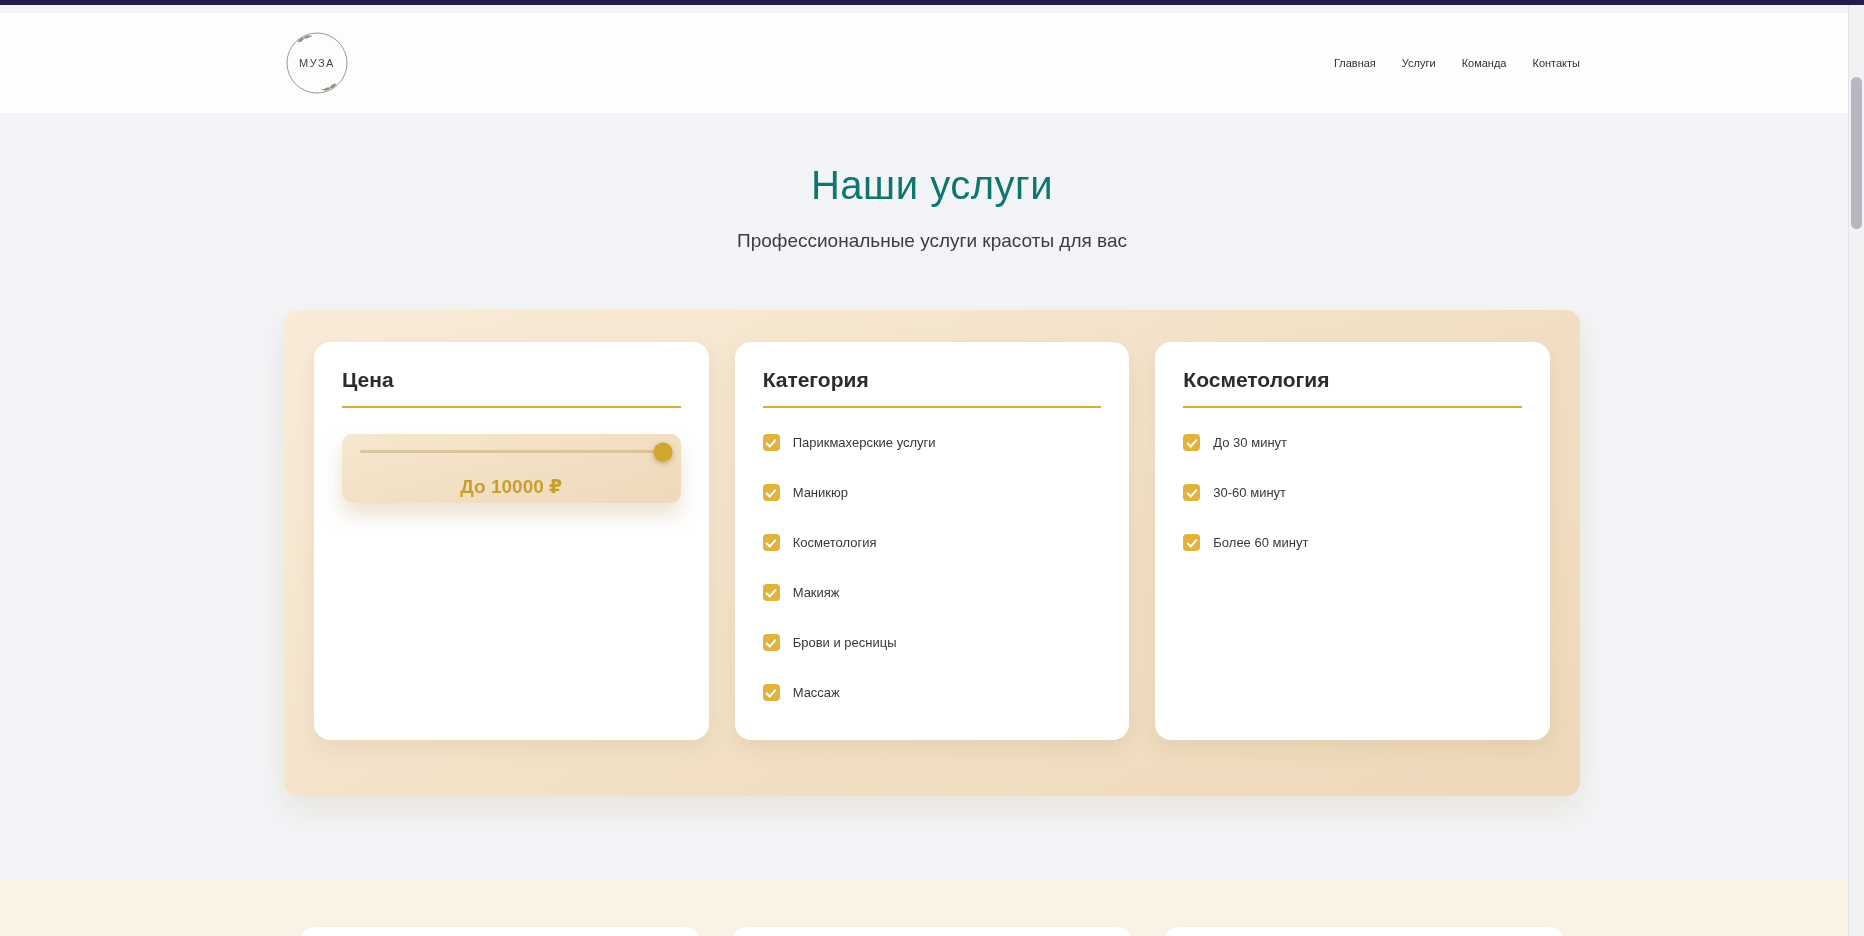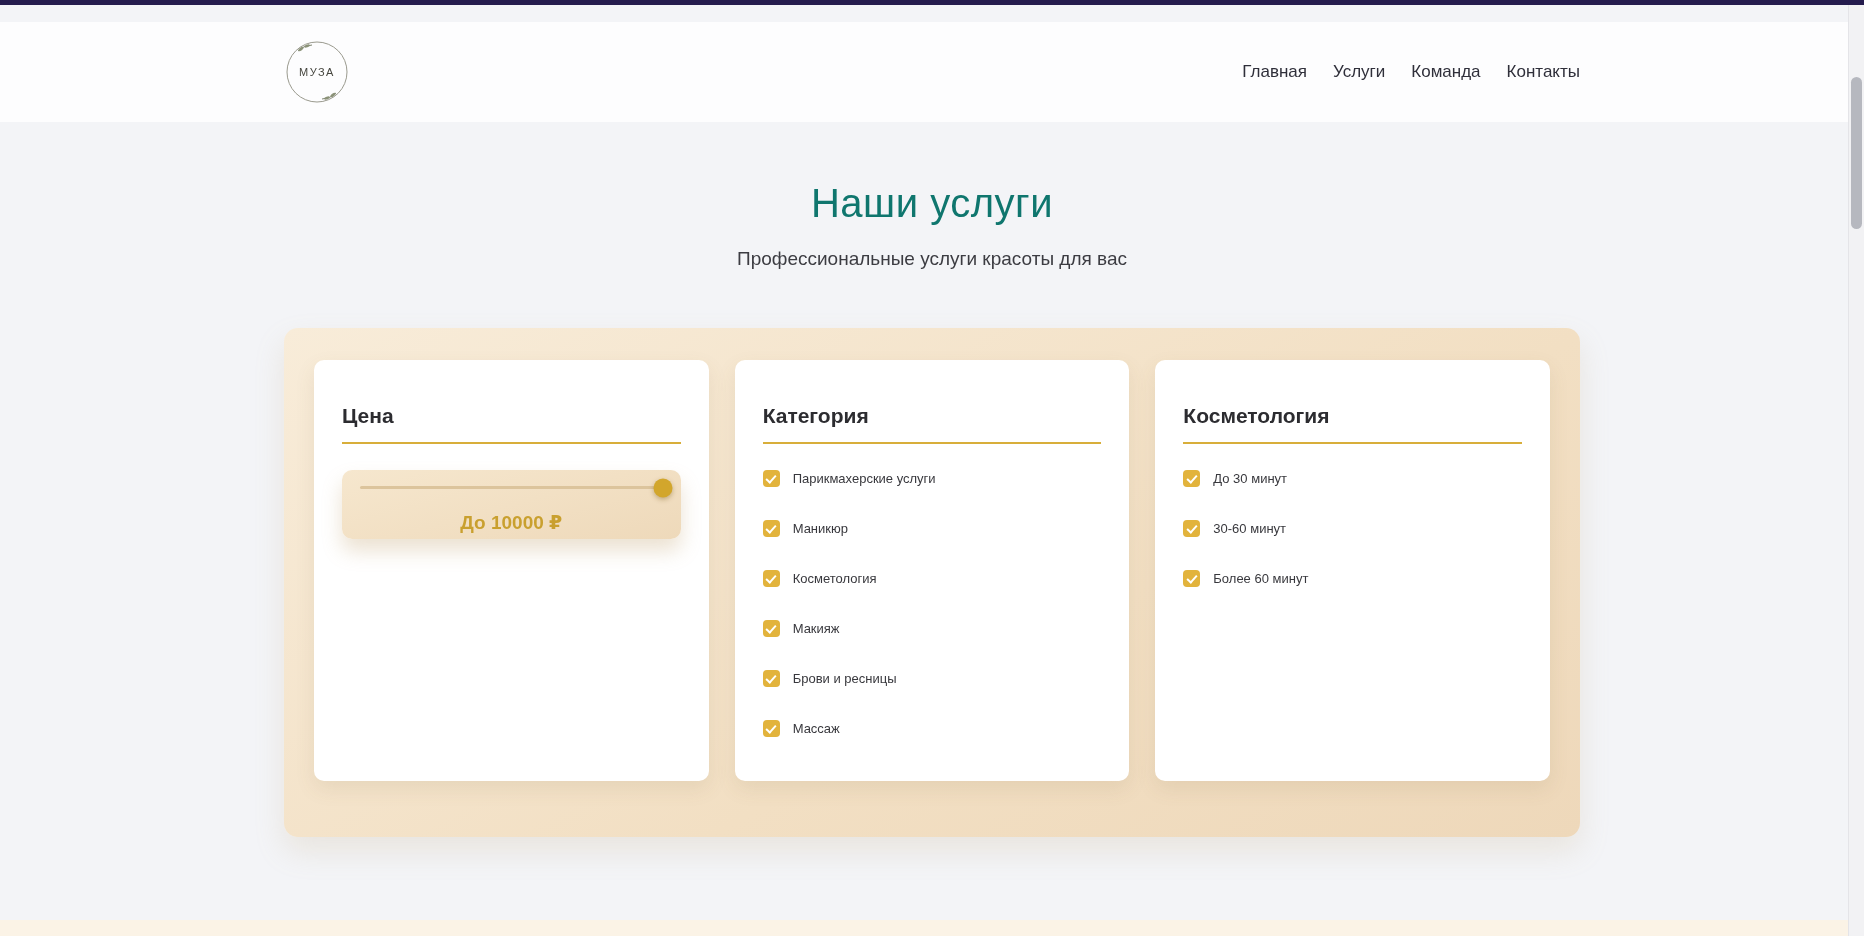--- a/index.html
+++ b/index.html
@@ -17,29 +17,29 @@
     color:#2e2e33;
     position:relative;
   }
   
   .top-strip{height:5px;width:100%;background:var(--top-strip,#251C4E);}
   
   header{
     background:#fdfdfe;
     height:100px;
   }
-  .container{width:1296px;margin:17px auto;position:relative;}
+  .container{width:1296px;margin:8px auto;position:relative;}
   .header-inner{
     display:flex;align-items:center;justify-content:space-between;
     height:100px;
   }
   .logo{width:66px;height:66px;display:block;}
   nav{display:flex;align-items:center;gap:26px;}
   .nav-link{
-    font-size:17px;color:#2f2f3a;text-decoration:none;cursor:pointer;
+    font-size:11px;color:#2f2f3a;text-decoration:none;cursor:pointer;
   }
   
   .hero{text-align:center;padding-top:42px;}
   .hero h1{
     font-size:40px;font-weight:400;color:#0f766e;letter-spacing:.5px;
   }
   .hero p{
     margin-top:22px;font-size:19px;color:#3c3c42;
   }
   
@@ -48,23 +48,23 @@
     background:linear-gradient(150deg,#f8ecd9 0%,#f2dfc3 60%,#eed8ba 100%);
     border-radius:14px;
     padding:32px 30px 56px;
     display:grid;
     grid-template-columns:repeat(3,1fr);
     gap:26px;
     box-shadow:0 14px 30px rgba(190,160,110,.18);
   }
   .filter-card{
     background:#ffffff;
-    border-radius:10px;
+    border-radius:16px;
     box-shadow:0 8px 20px rgba(120,100,60,.10);
-    padding:44px 28px;
+    padding:26px 28px;
     min-height:398px;
   }
   .filter-title{
     font-size:21px;font-weight:700;color:#2c2c30;
     padding-bottom:14px;margin-bottom:26px;
     border-bottom:2px solid #d8ae3a;
   }
   
   .slider-box{
     background:linear-gradient(165deg,#f6e7ce 0%,#eed9ba 100%);

